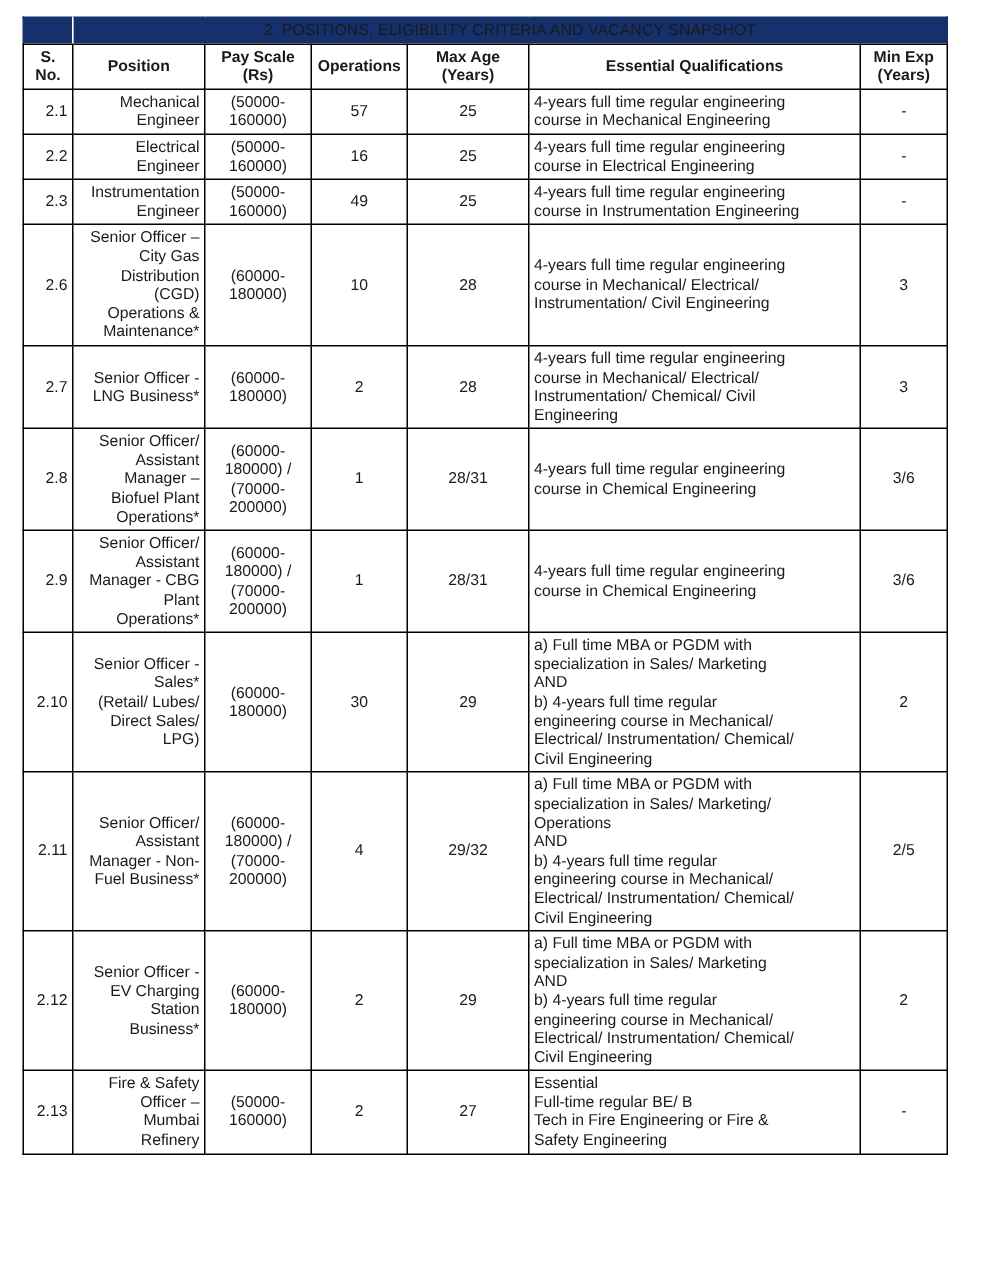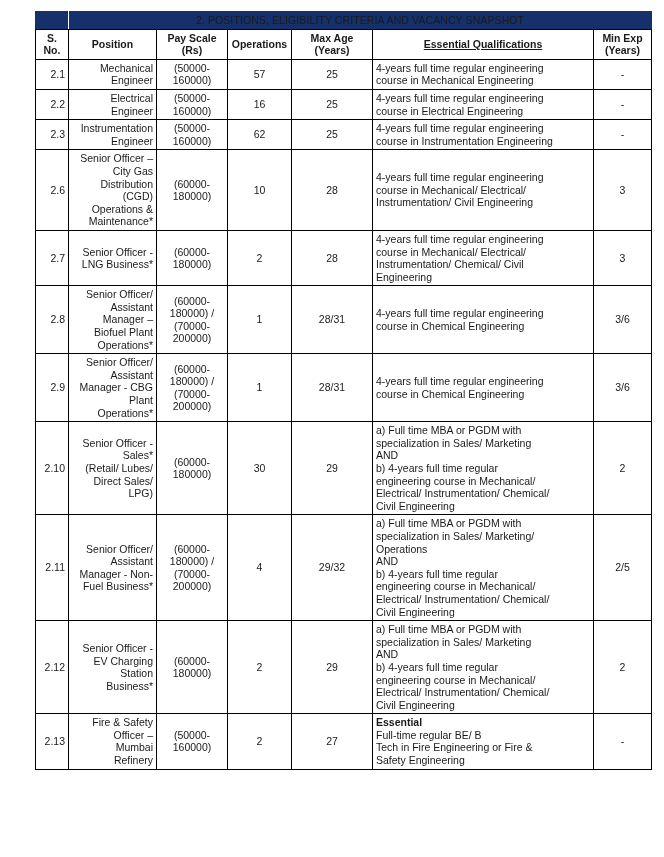--- a/index.html
+++ b/index.html
@@ -10,21 +10,21 @@
   body {
     width: 664px;
     height: 857px;
     font-family: "Liberation Sans", sans-serif;
     color: #1a1a1a;
     position: relative;
     overflow: hidden;
   }
   #page {
     position: absolute;
-    left: 35px;
+    left: 15px;
     top: 11px;
     width: 616px;
   }
   table.snapshot {
     border-collapse: collapse;
     table-layout: fixed;
     width: 616px;
     border: 1.5px solid #000000;
   }
   table.snapshot td, table.snapshot th {
@@ -65,31 +65,30 @@
     text-align: center;
     font-weight: bold;
     font-size: 10.5px;
     line-height: 12.6px;
     padding: 2px 2px;
     background: #ffffff;
   }
   th.eq-head {
     text-align: left;
     padding-left: 5px;
-    text-decoration: underline;
   }
   
   td.c-sno      { text-align: right; }
   td.c-position { text-align: right;   padding-left: 5px; }
   td.c-pay      { text-align: center; }
   td.c-vac      { text-align: center; }
   td.c-age      { text-align: center; }
   td.c-eq       { text-align: left;   padding-left: 5px; }
   td.c-exp      { text-align: center; }
-  .eq-strong { font-weight: bold; }
+  .eq-strong { font-weight: normal; }
   .nowrapline { white-space: pre-line; }
 </style>
 </head>
 <body>
 
 <div id="page">
   <table class="snapshot">
     <colgroup>
       <col style="width:33px">
       <col style="width:88px">
@@ -146,21 +145,21 @@
 course in Electrical Engineering</div>
           </td>
           <td class="c-exp nowrapline">-</td>
         </tr>
         <tr>
           <td class="c-sno nowrapline">2.3</td>
           <td class="c-position nowrapline">Instrumentation
 Engineer</td>
           <td class="c-pay nowrapline">(50000-
 160000)</td>
-          <td class="c-vac nowrapline">62</td>
+          <td class="c-vac nowrapline">49</td>
           <td class="c-age nowrapline">25</td>
           <td class="c-eq">
             <div class="nowrapline">4-years full time regular engineering
 course in Instrumentation Engineering</div>
           </td>
           <td class="c-exp nowrapline">-</td>
         </tr>
         <tr>
           <td class="c-sno nowrapline">2.6</td>
           <td class="c-position nowrapline">Senior Officer –

